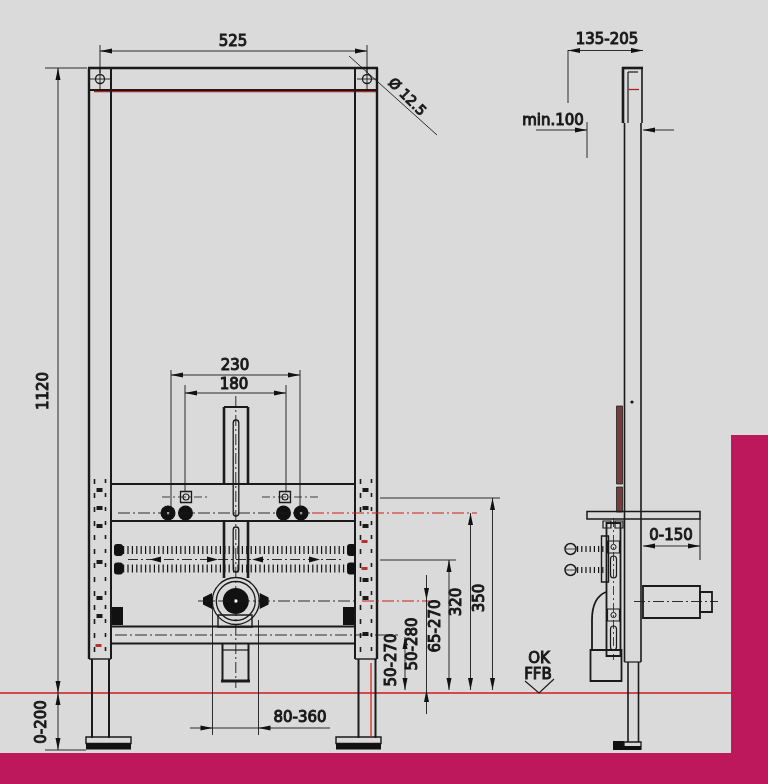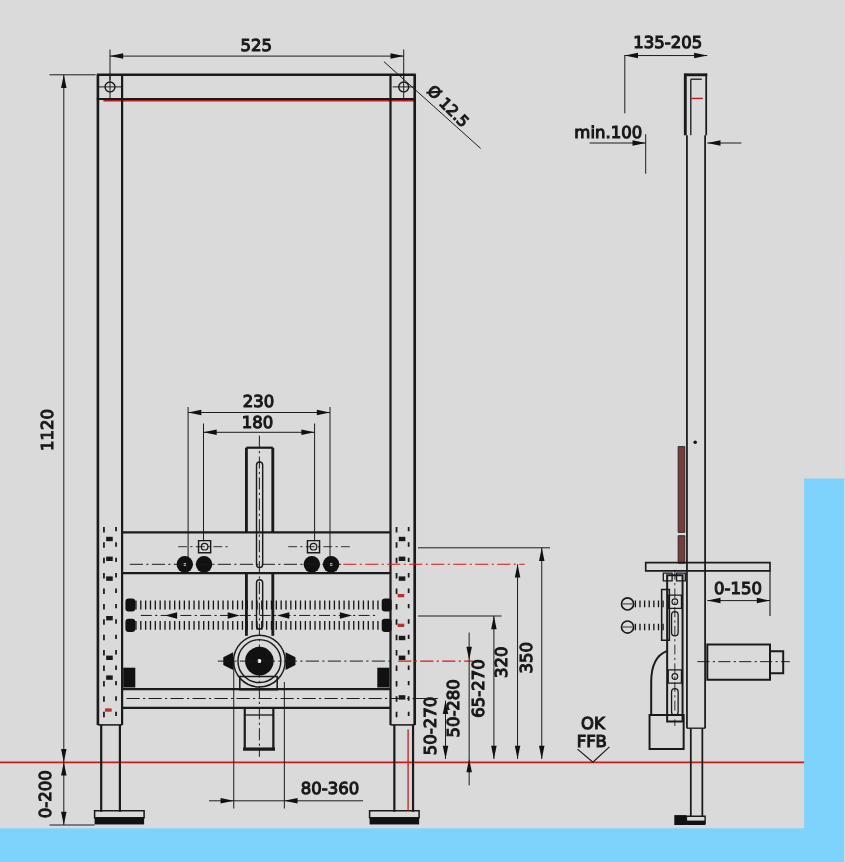--- a/index.html
+++ b/index.html
@@ -1,16 +1,16 @@
 <!DOCTYPE html>
 <html><head>
 <meta charset="utf-8">
 <style>
   html,body{margin:0;padding:0;background:#ffffff;}
-  .canvas{position:relative;width:768px;height:784px;background:#7dd3fc;overflow:hidden;}
+  .canvas{position:relative;width:768px;height:784px;background:#be185d;overflow:hidden;}
   svg{display:block;}
   text{font-family:"DejaVu Sans","Liberation Sans",sans-serif;fill:#161616;}
   .dim{font-size:15px;}
   .small{font-size:14px;}
   line,path,rect,circle,polyline{vector-effect:non-scaling-stroke;}
 </style>
 </head>
 <body>
 
 <div class="canvas">

